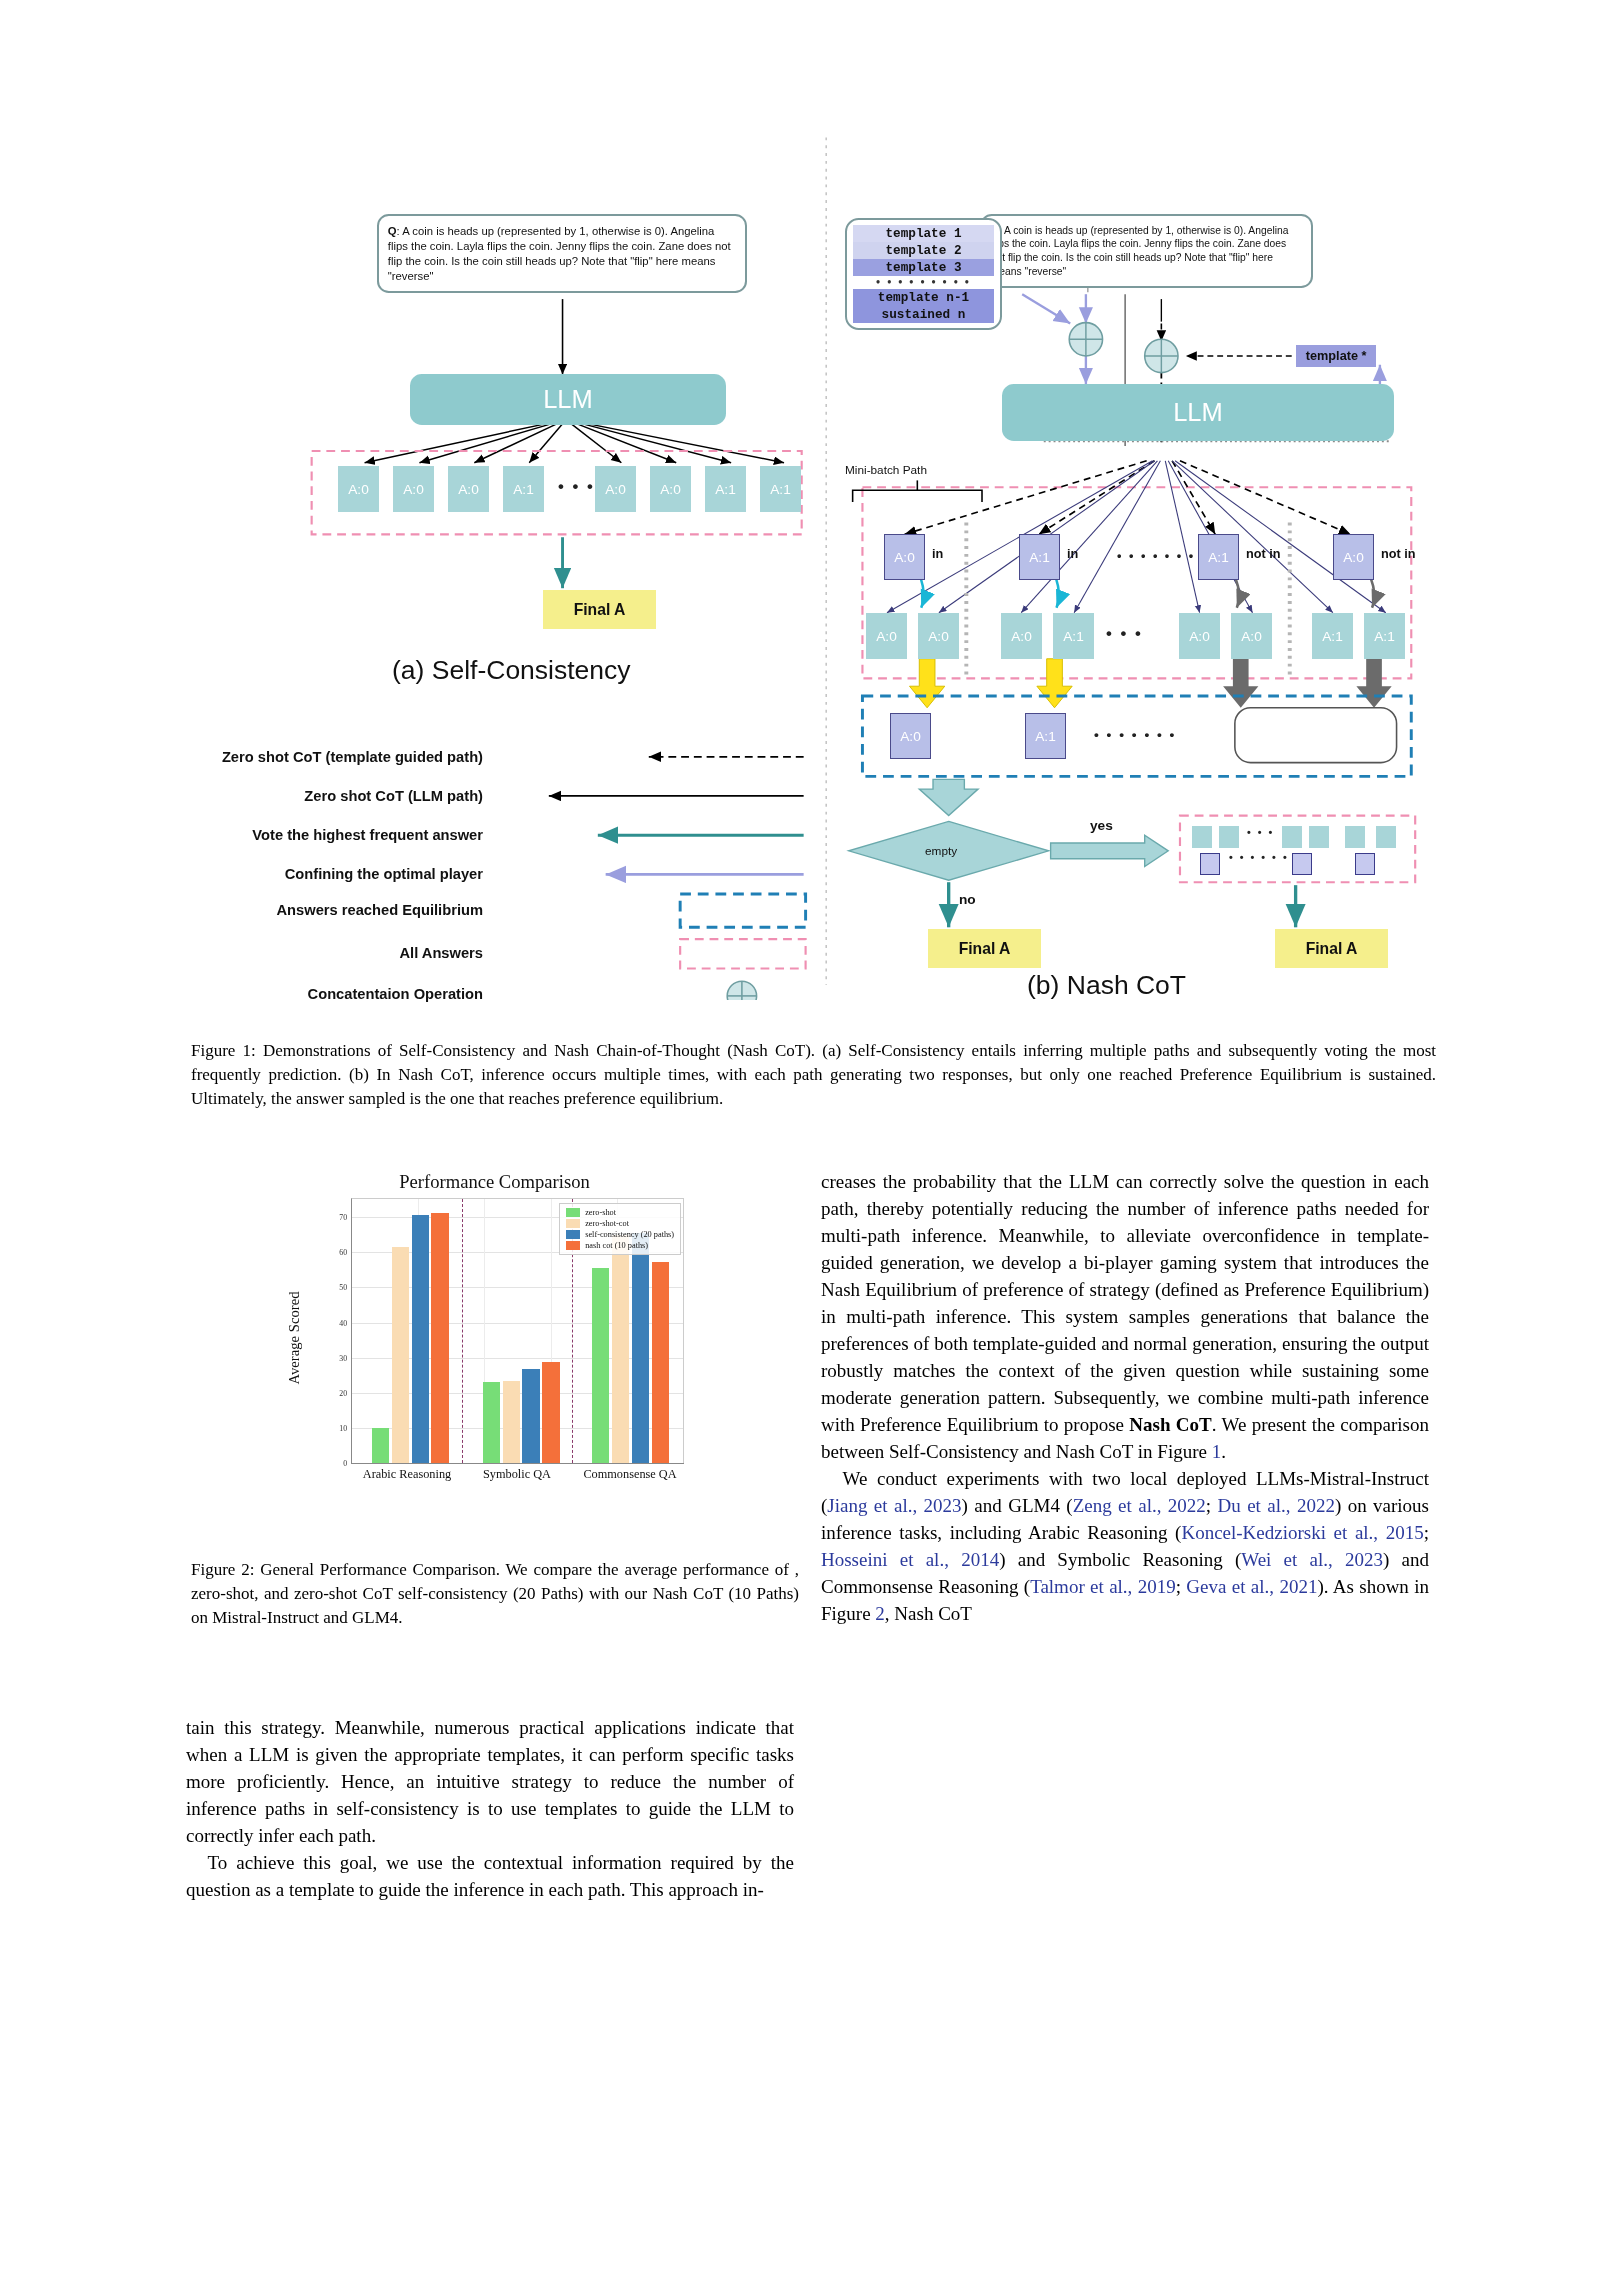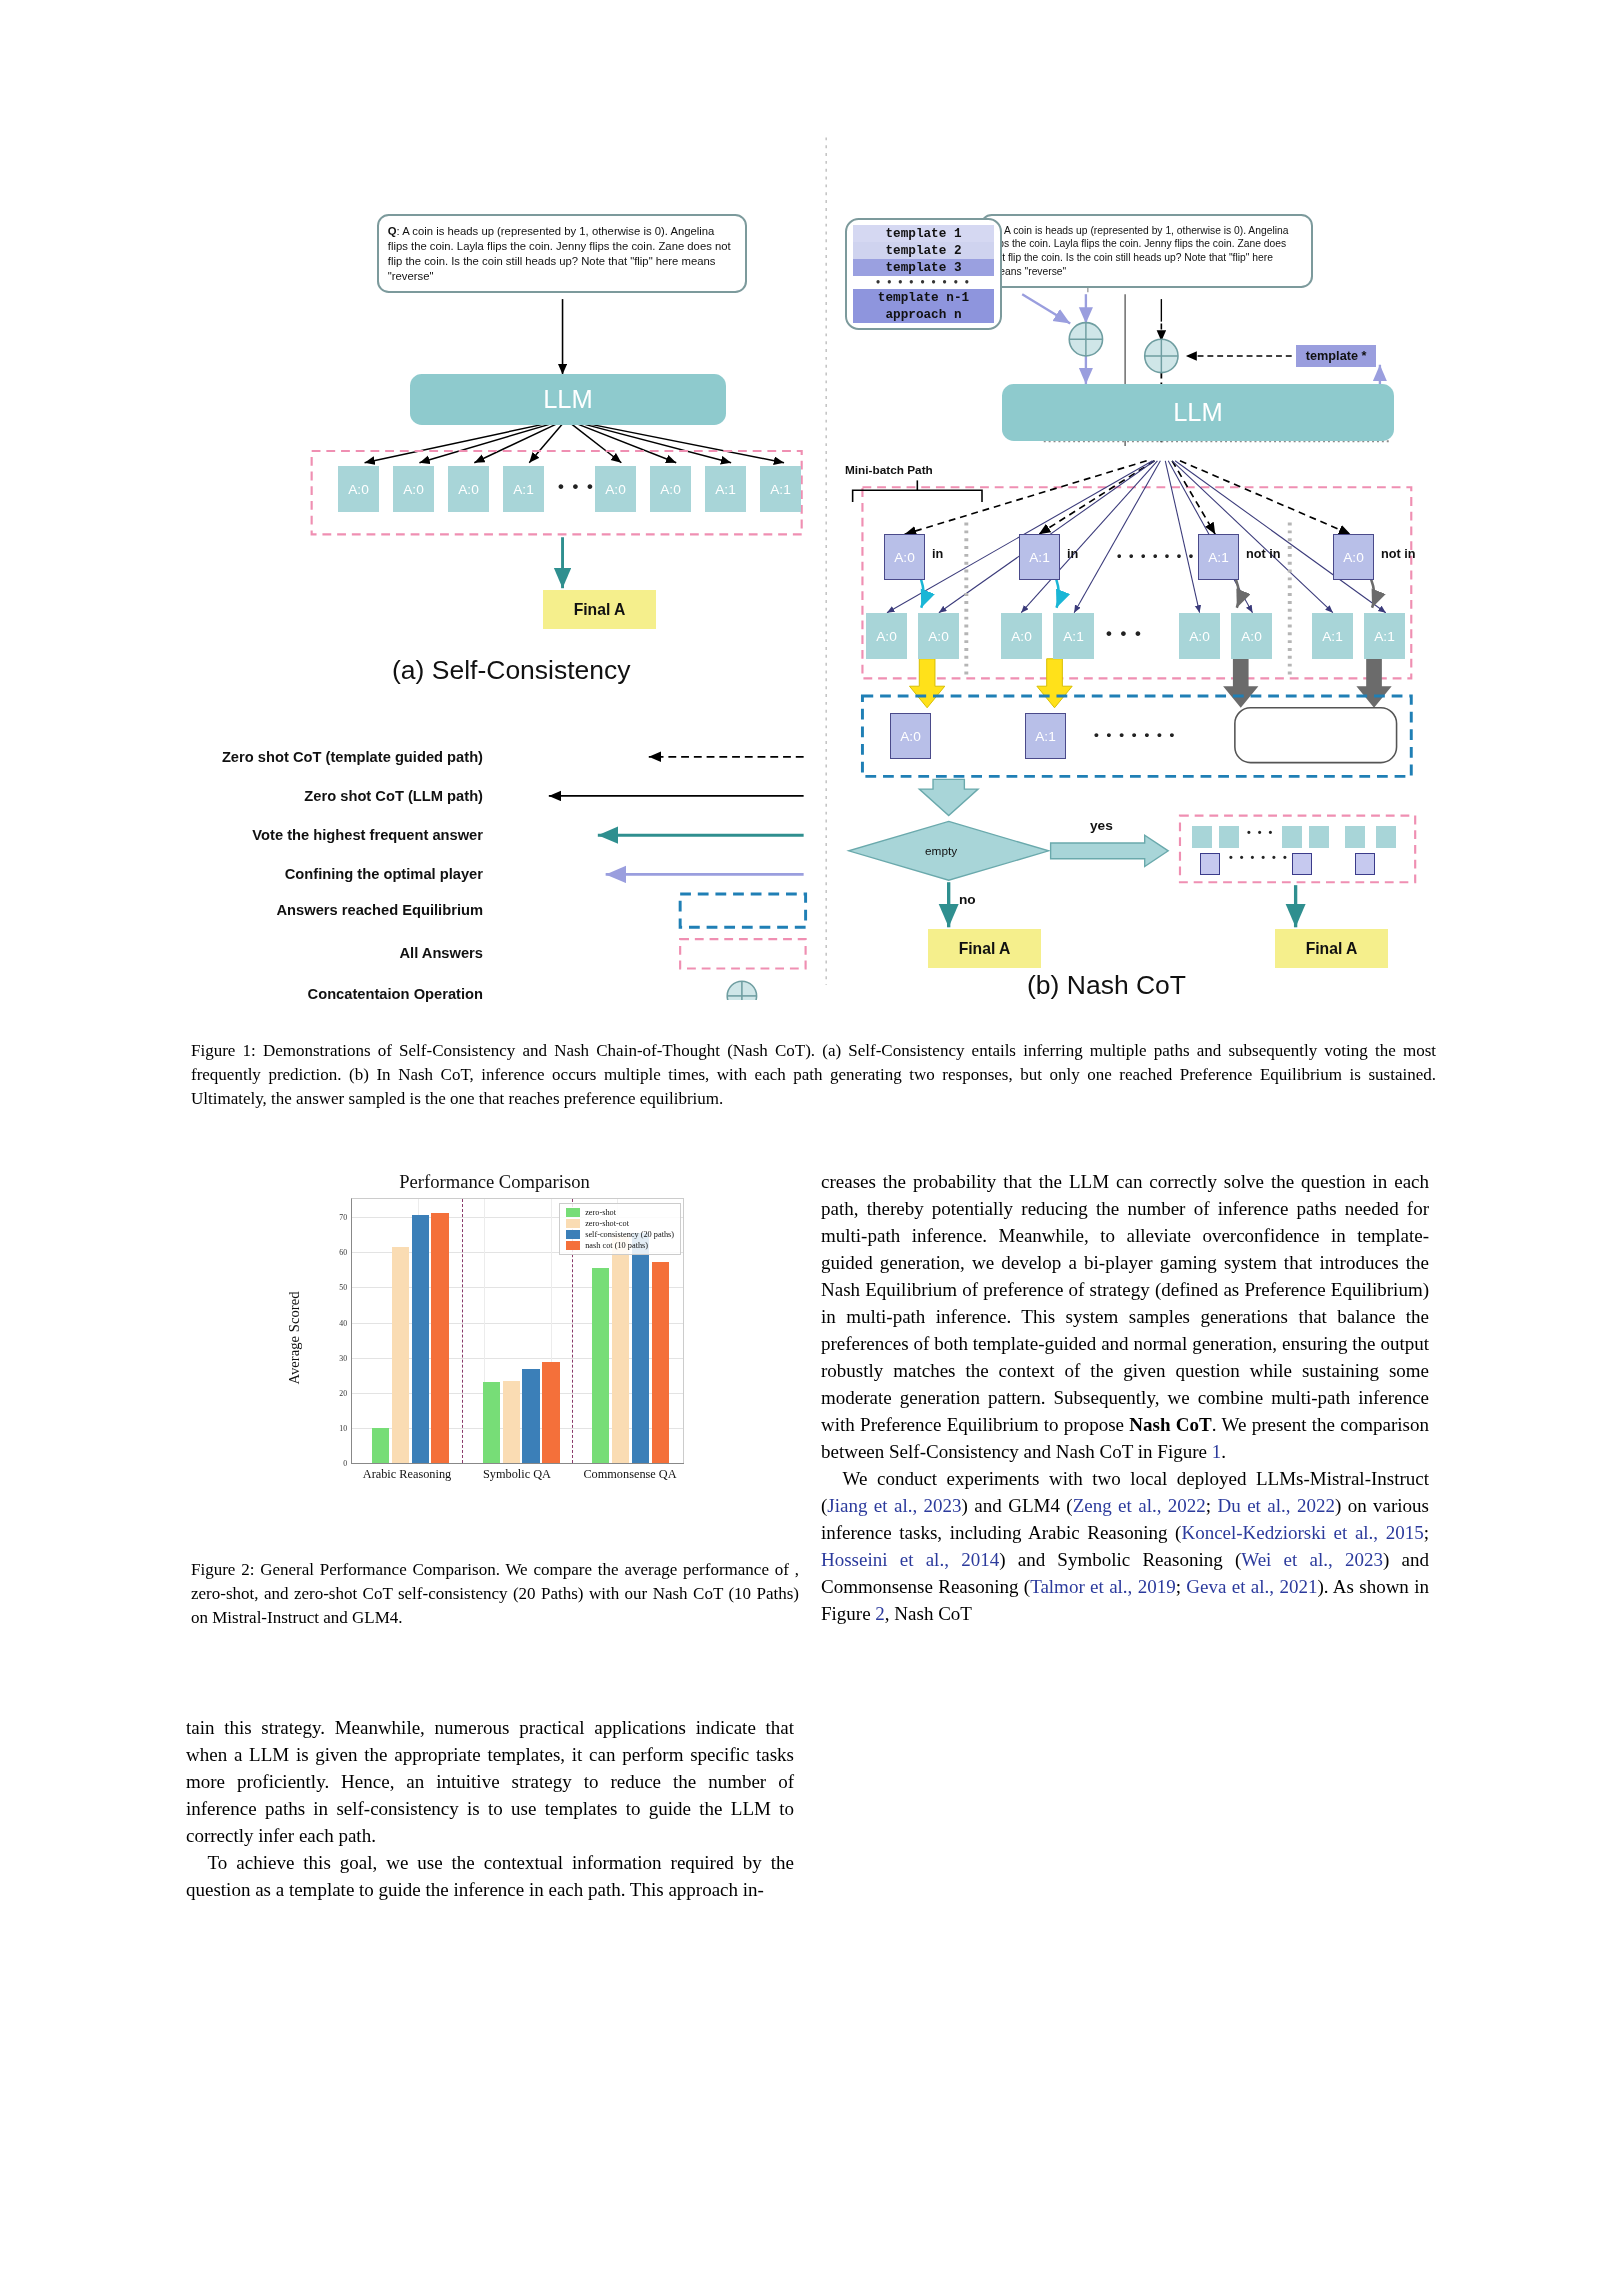--- a/index.html
+++ b/index.html
@@ -370,30 +370,30 @@
     <div class="qbox" style="left:980px; top:214px; width:333px; font-size:10.3px;">
       <b>Q</b><span>: A coin is heads up (represented by 1, otherwise is 0). Angelina flips the coin. Layla flips the coin. Jenny flips the coin. Zane does not flip the coin. Is the coin still heads up? Note that "flip" here means "reverse"</span>
     </div>
 
     <div class="tmplbox" style="left:845px; top:218px; width:157px;">
       <div class="tmplrow" style="background:#d5d8f2;">template 1</div>
       <div class="tmplrow" style="background:#cfd3ef;">template 2</div>
       <div class="tmplrow" style="background:#9aa0e0;">template 3</div>
       <div class="tdots">• • • • • • • • •</div>
       <div class="tmplrow" style="background:#8e95dd;">template n-1</div>
-      <div class="tmplrow" style="background:#8e95dd;">approach n</div>
+      <div class="tmplrow" style="background:#8e95dd;">sustained n</div>
     </div>
 
     <div class="tmplstar" style="left:1296px; top:345px; height:21.6px;">template *</div>
 
     <div class="llmbox" style="left:1002px; top:384px; width:392px; height:57px;">
       <span>LLM</span>
     </div>
 
-    <div class="minilabel" style="left:845px; top:463px;font-weight:bold;">Mini-batch Path</div>
+    <div class="minilabel" style="left:845px; top:463px;">Mini-batch Path</div>
 
     <div class="purplenode" style="left:884px; top:534px;">
         <span>A:0</span>
       </div>
     <div class="inlabel" style="left:932px; top:547px;">in</div>
 
     <div class="purplenode" style="left:1019px; top:534px;">
         <span>A:1</span>
       </div>
     <div class="inlabel" style="left:1067px; top:547px;">in</div>

